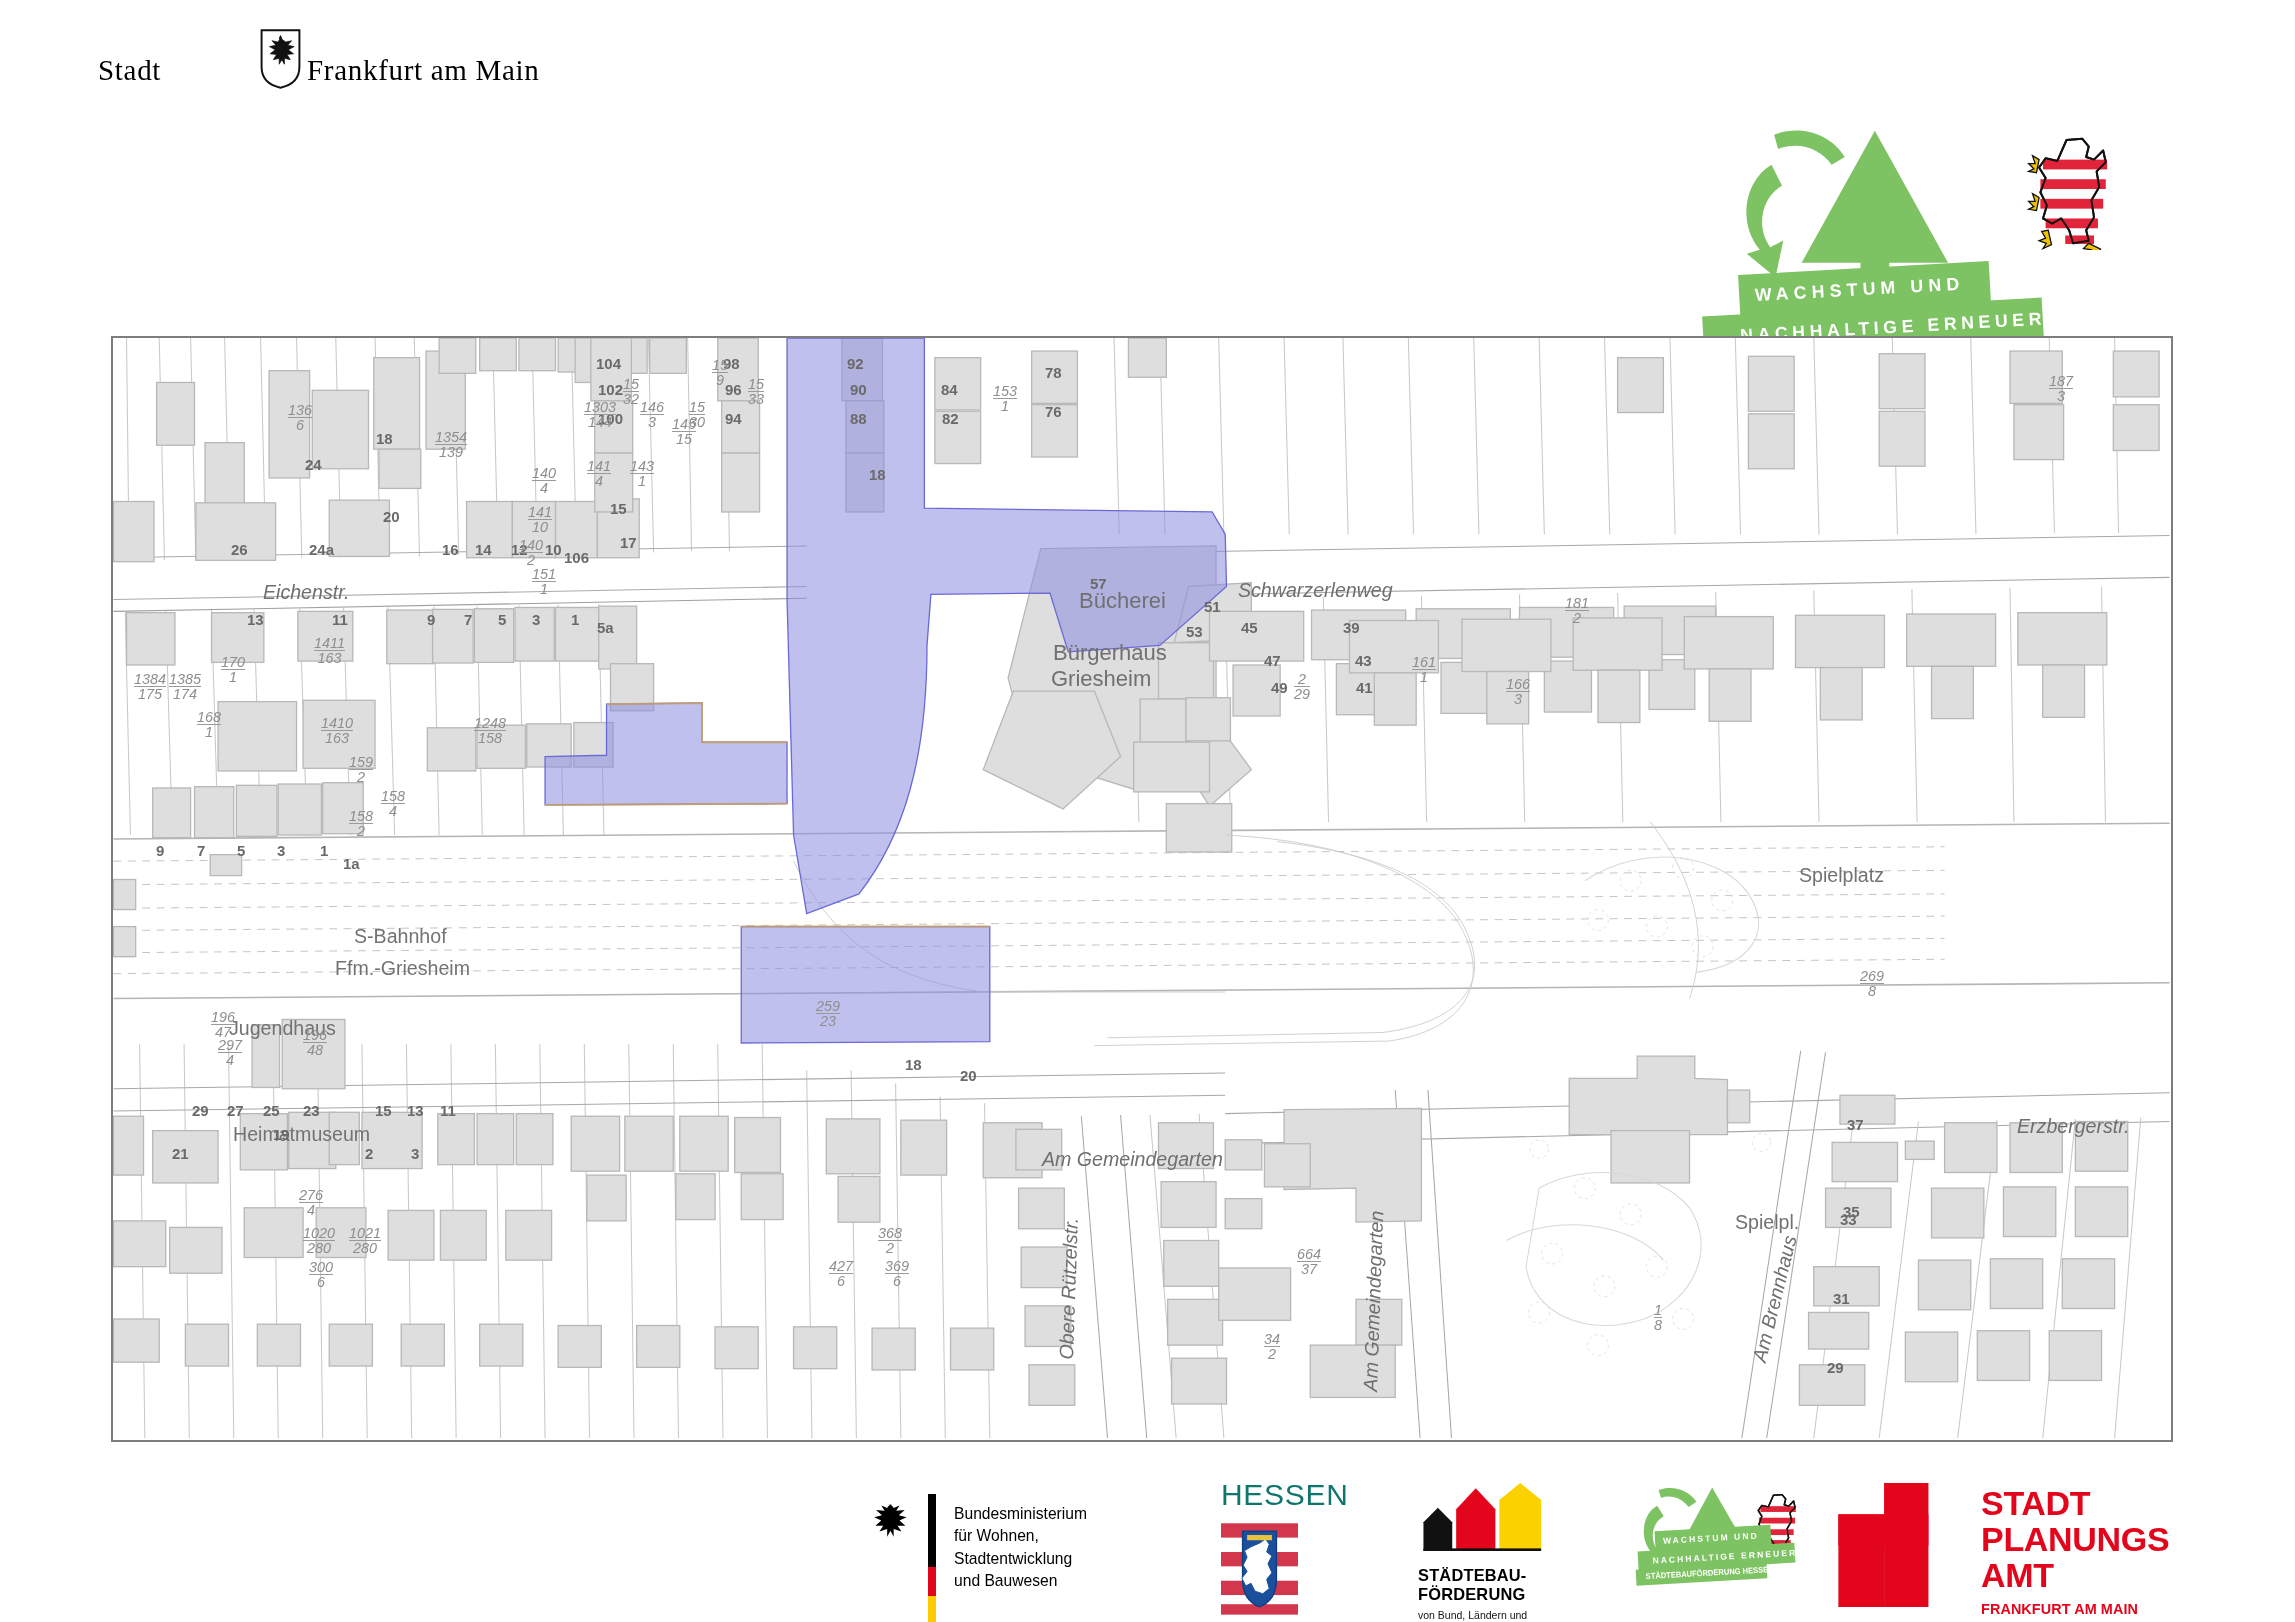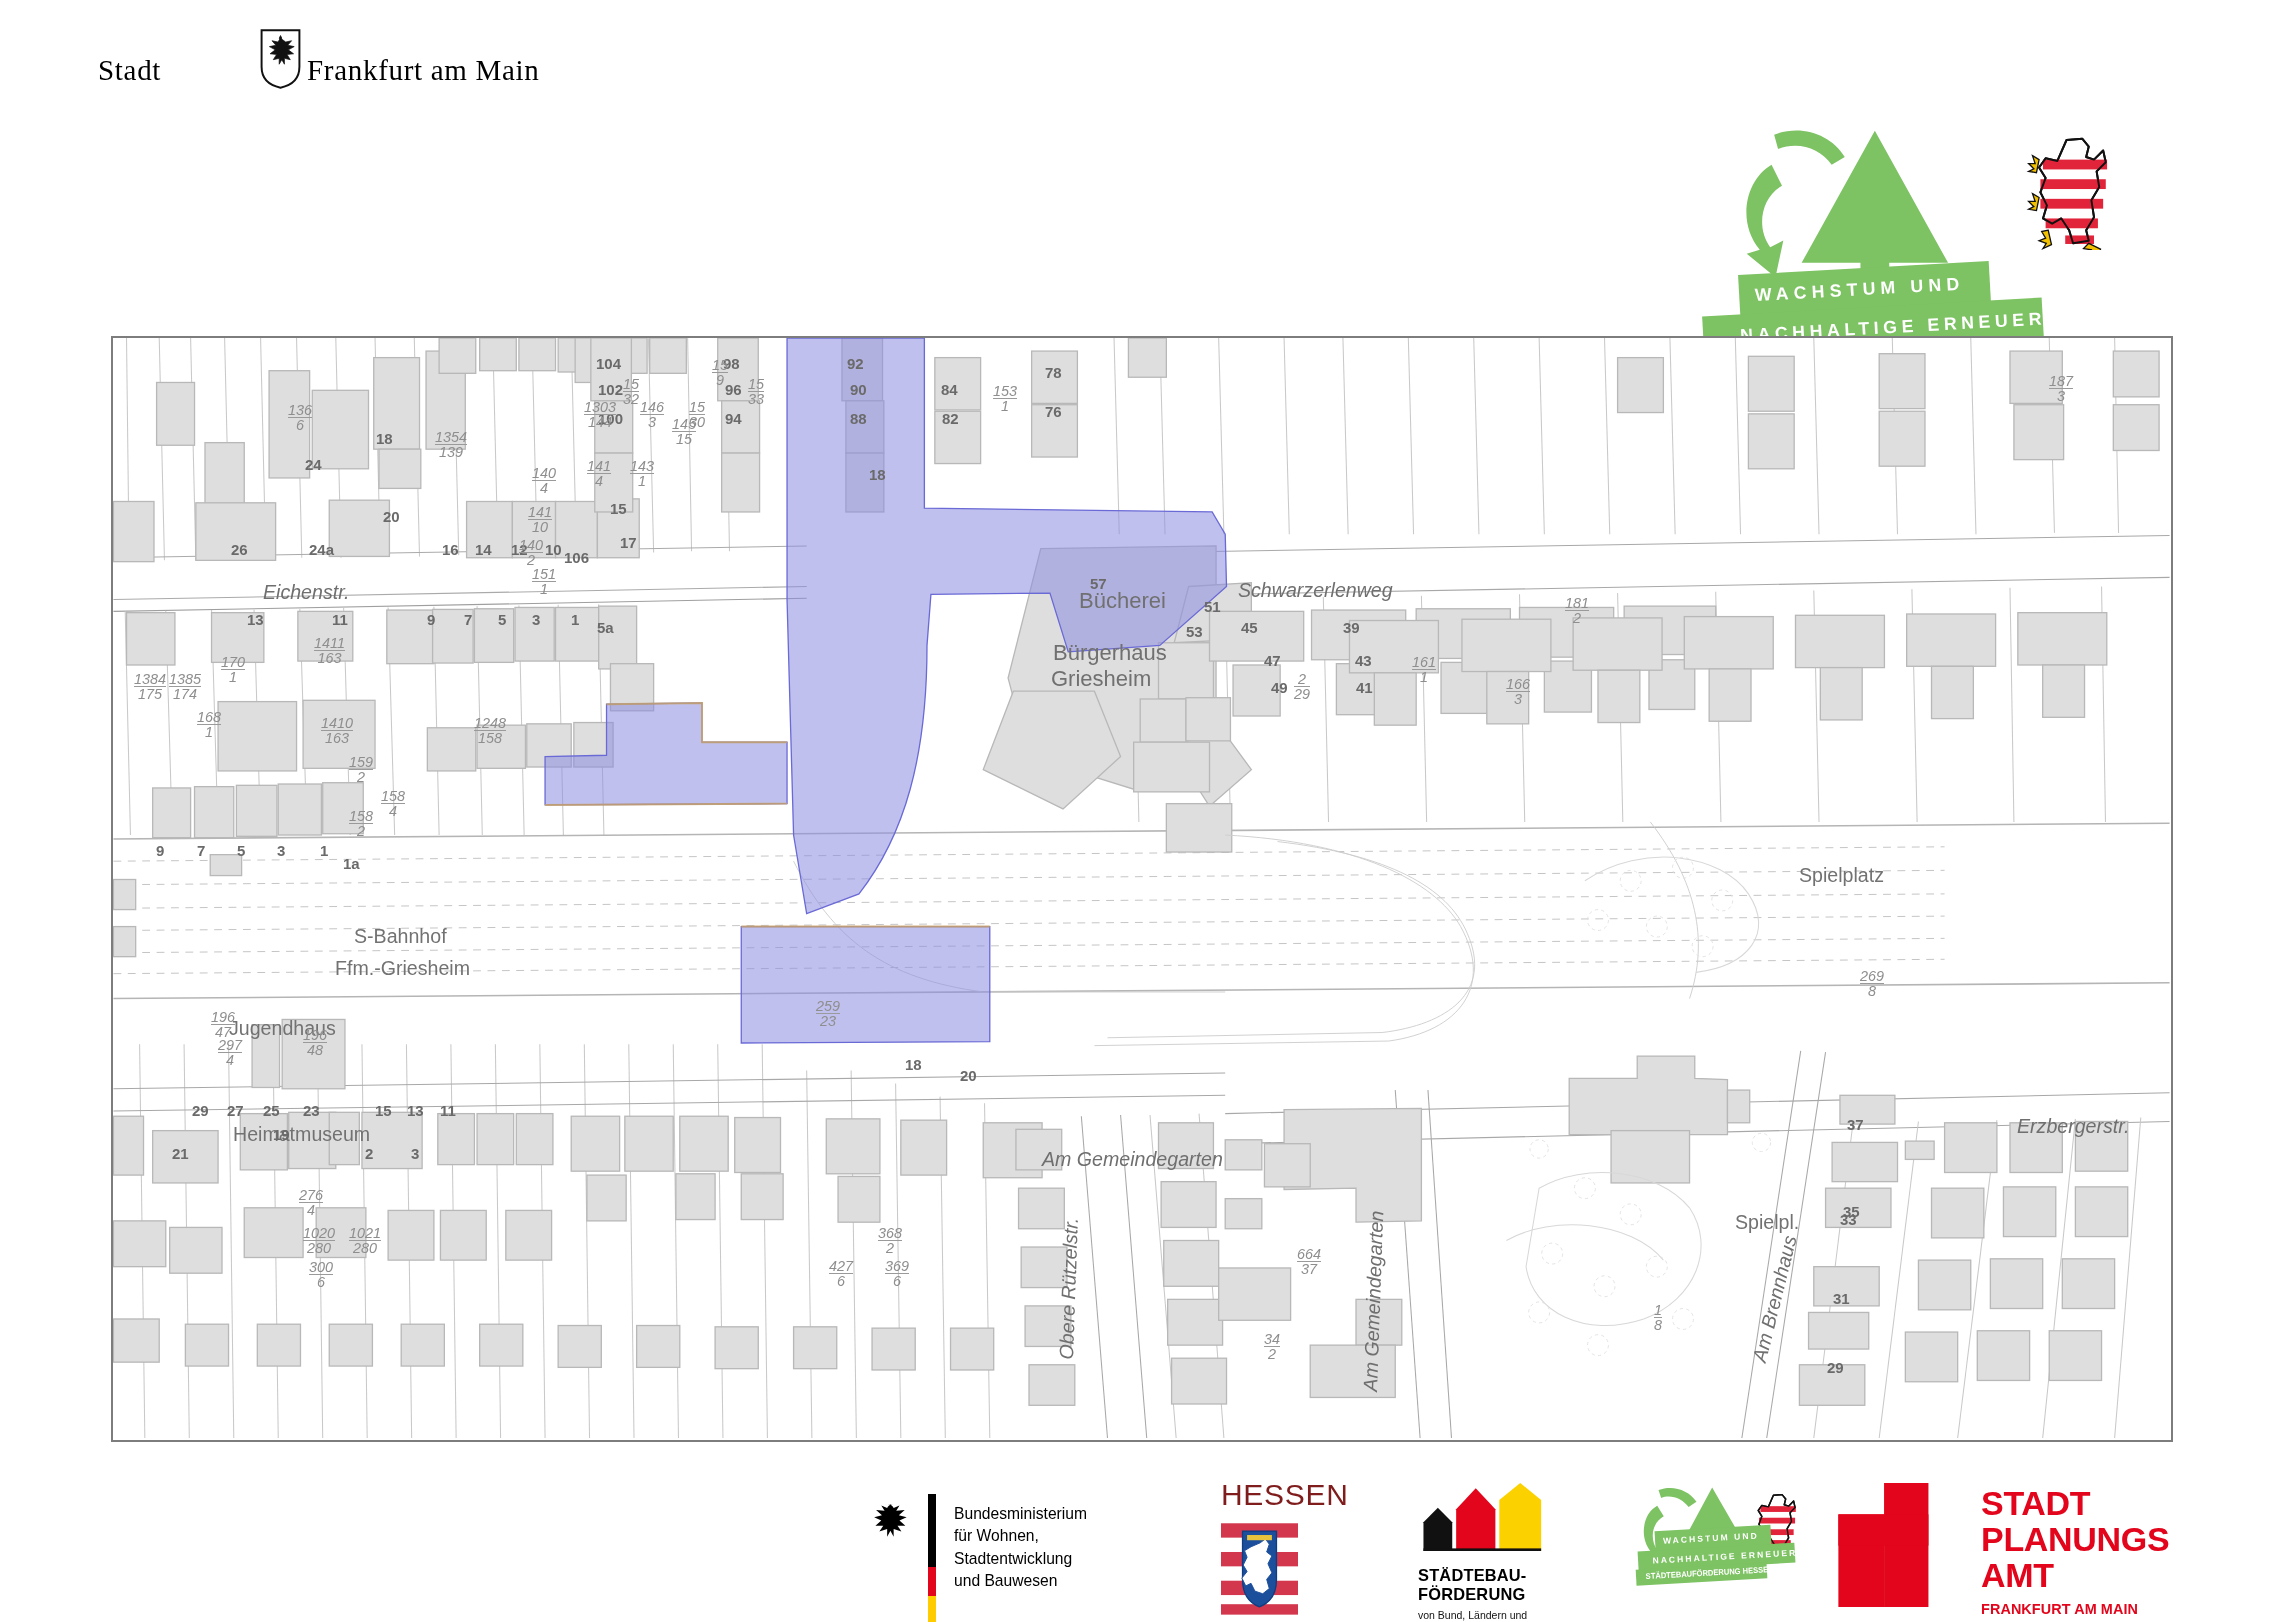--- a/index.html
+++ b/index.html
@@ -41,21 +41,21 @@
   .hnum{font-size:15px;color:#6a6a6a;font-weight:bold;}
   .flur{font-size:14.4px;color:#8e8e8e;font-style:italic;text-align:center;line-height:1.0;}
   .flur i{display:block;border-bottom:1px solid #9a9a9a;font-style:italic;}
   .flur b{display:block;font-weight:normal;font-style:italic;}
 
   
   #footer{position:absolute;left:0;top:1465px;width:2295px;height:157px;}
   .f-blk{position:absolute;}
   .bmwsb-txt{font-family:"Liberation Sans","DejaVu Sans",sans-serif;font-size:17px;
              line-height:1.32;color:#000;transform:scaleX(.92);transform-origin:left top;}
-  .hessen-word{color:#7f1d1d;font-size:30px;font-weight:500;letter-spacing:0.7px;
+  .hessen-word{color:#0f766e;font-size:30px;font-weight:500;letter-spacing:0.7px;
                font-family:"Liberation Sans","DejaVu Sans",sans-serif;}
   .sbf-txt{font-size:16.4px;font-weight:bold;line-height:1.12;letter-spacing:0.2px;}
   .sbf-sub{font-size:10.5px;line-height:1.25;margin-top:5.9px;color:#111;}
   .spa-txt{color:#e3051b;font-weight:bold;font-size:34px;line-height:1.07;letter-spacing:-0.3px;}
   .spa-sub{color:#e3051b;font-weight:bold;font-size:14.4px;letter-spacing:0.1px;margin-top:8.5px;}
 </style>
 </head>
 <body>
 
 <div id="header">

